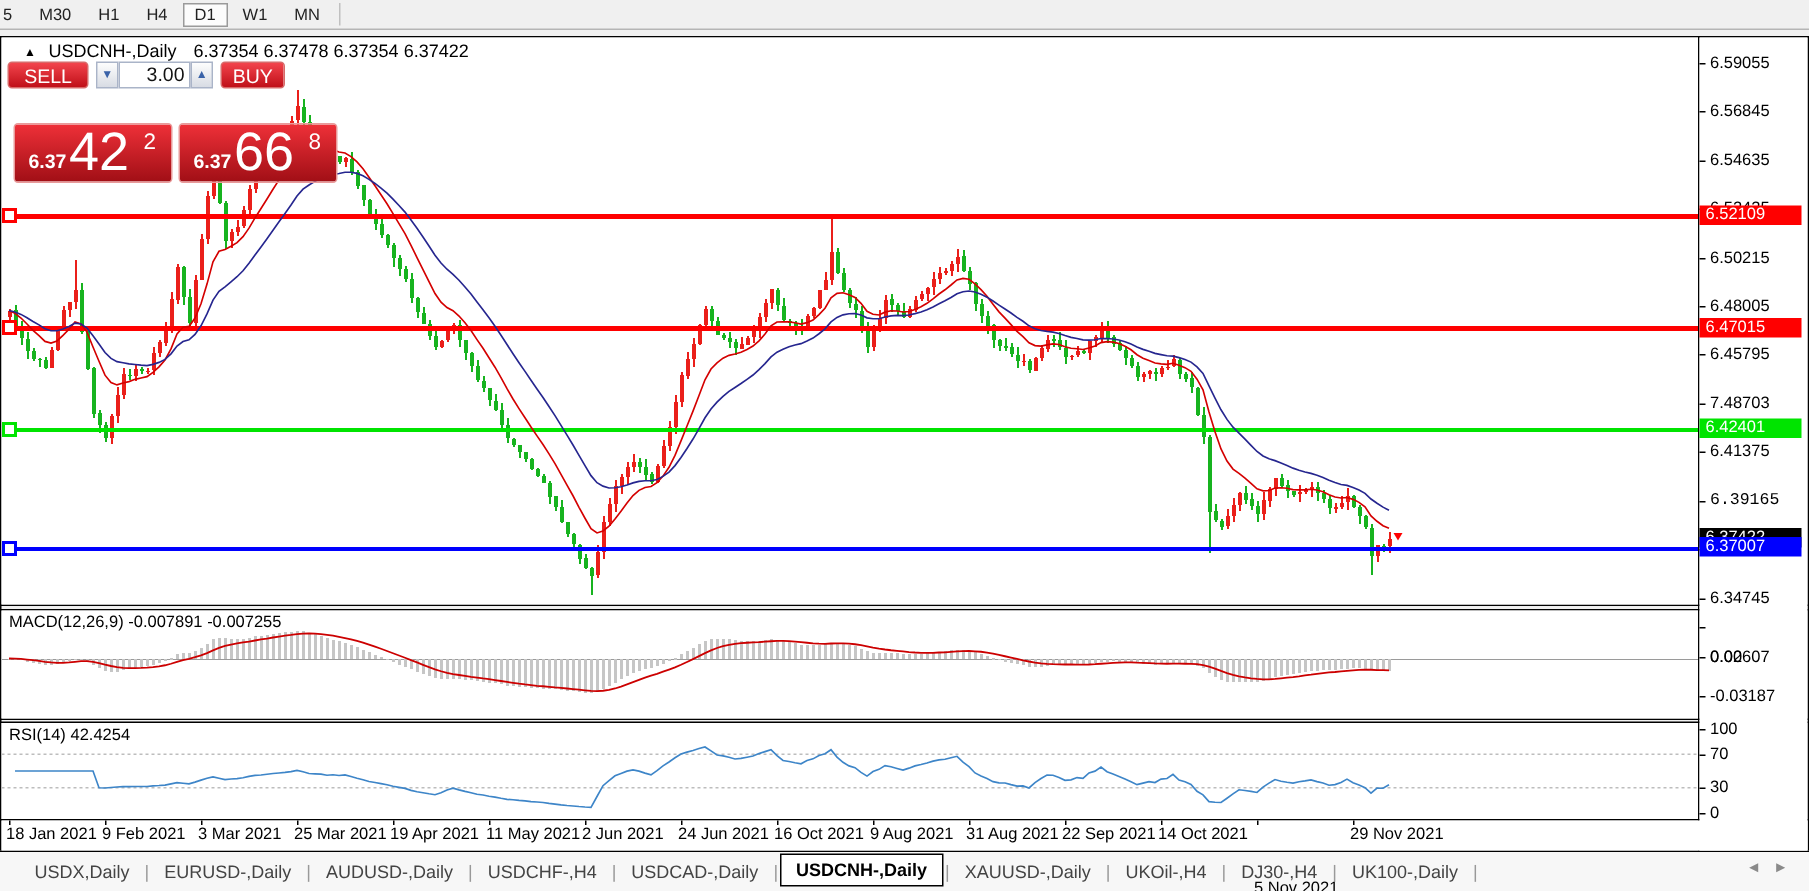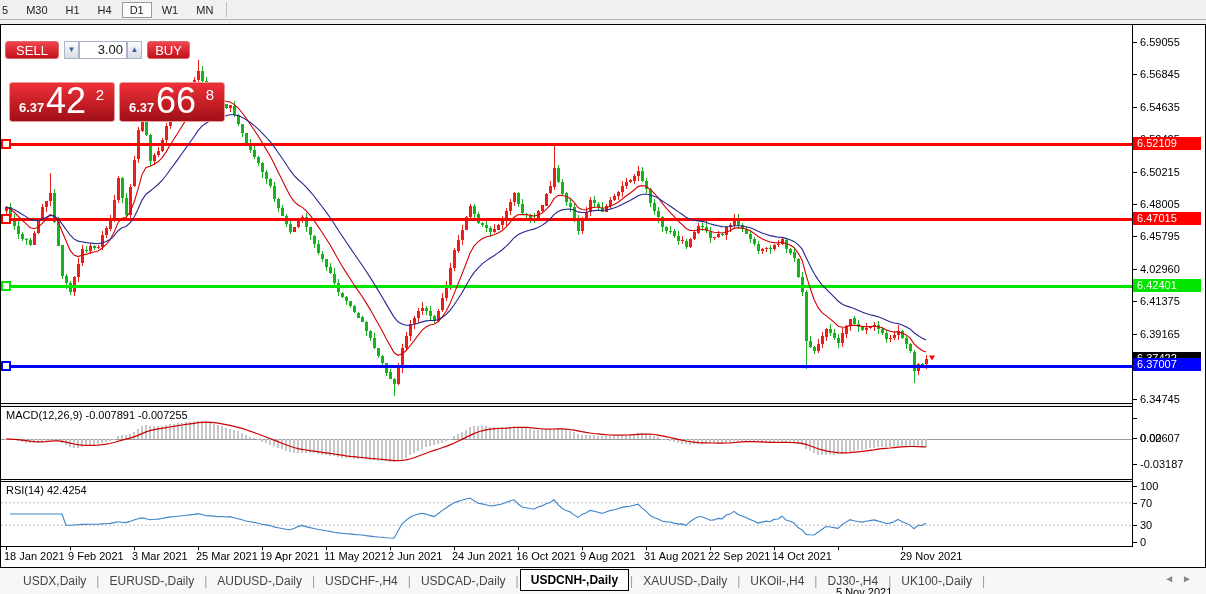--- a/index.html
+++ b/index.html
@@ -795,20 +795,25 @@
     </div>
   <div class="pane" id="rsi-pane" style="left:1px;top:482px;width:1131px;height:64px">
       <svg width="1131" height="64">
         <line x1="0" y1="20.8" x2="1131" y2="20.8" stroke="#bdbdbd" stroke-width="1" stroke-dasharray="2,2"></line>
         <line x1="0" y1="43.2" x2="1131" y2="43.2" stroke="#bdbdbd" stroke-width="1" stroke-dasharray="2,2"></line>
         <polyline points="9,32.0 13,32.0 17,32.0 21,32.0 25,32.0 29,32.0 33,32.0 37,32.0 41,32.0 45,32.0 49,32.0 53,32.0 57,32.0 61,32.0 65,43.2 69,43.3 73,43.0 77,42.7 81,42.4 85,42.4 89,42.3 93,42.3 97,42.3 101,41.9 105,41.7 109,41.4 113,40.6 117,39.8 121,40.2 125,40.6 129,39.4 133,38.1 137,36.8 141,35.9 145,36.8 149,37.7 153,37.3 157,37.1 161,36.5 165,35.6 169,34.9 173,34.7 177,34.2 181,33.7 185,33.3 189,32.9 193,32.4 197,31.6 201,32.5 205,33.7 209,33.9 213,34.1 217,34.8 221,34.5 225,35.0 229,34.6 233,35.7 237,36.8 241,37.8 245,39.0 249,39.7 253,40.4 257,41.2 261,42.2 265,42.9 269,43.6 273,44.9 277,45.8 281,46.5 285,47.2 289,47.8 293,46.5 297,44.6 301,43.4 305,44.6 309,45.6 313,46.5 317,47.5 321,48.0 325,48.8 329,49.4 333,50.2 337,50.9 341,51.2 345,51.6 349,51.9 353,52.4 357,52.7 361,53.0 365,53.6 369,54.1 373,54.6 377,55.0 381,55.3 385,55.7 389,56.0 393,56.2 397,49.0 401,41.8 405,38.4 409,35.2 413,33.6 417,32.1 421,31.3 425,32.1 429,33.4 433,34.6 437,31.7 441,28.6 445,26.0 449,23.2 453,20.7 457,19.4 461,18.3 465,17.0 469,16.0 473,18.6 477,21.3 481,21.9 485,22.8 489,24.0 493,23.6 497,22.8 501,22.0 505,20.4 509,19.1 513,17.8 517,21.8 521,25.0 525,25.7 529,26.5 533,27.2 537,25.0 541,23.9 545,21.7 549,20.5 553,17.8 557,22.7 561,26.2 565,28.6 569,29.8 573,32.9 577,35.4 581,32.4 585,30.9 589,28.4 593,29.2 597,30.3 601,31.4 605,30.1 609,28.6 613,27.7 617,26.7 621,25.4 625,24.6 629,24.2 633,23.2 637,22.2 641,26.1 645,29.1 649,33.3 653,35.4 657,37.0 661,39.1 665,39.9 669,40.0 673,41.1 677,42.1 681,41.9 685,43.3 689,39.7 693,37.0 697,34.7 701,34.8 705,36.3 709,38.2 713,37.9 717,36.4 721,36.9 725,33.3 729,32.1 733,29.4 737,32.5 741,34.0 745,35.6 749,37.4 753,39.1 757,41.1 761,40.1 765,39.1 769,39.7 773,37.4 777,37.0 781,34.2 785,38.0 789,39.2 793,41.0 797,45.5 801,47.9 805,52.4 809,52.8 813,53.0 817,50.2 821,47.3 825,44.5 829,45.0 833,45.6 837,46.3 841,42.7 845,40.1 849,37.7 853,38.8 857,39.5 861,40.1 865,39.2 869,38.6 873,37.9 877,39.1 881,40.0 885,41.5 889,41.1 893,39.7 897,37.4 901,39.8 905,41.3 909,43.1 913,46.7 917,43.4 921,43.5 925,41.2 " fill="none" stroke="#3d85c8" stroke-width="1.1"></polyline>
       </svg>
     </div>
   <div class="pane" id="date-axis" style="left:1px;top:547px;width:1204px;height:20px"></div>
 
+  <div id="chart-title">
+    <span class="tri">▲</span>
+    <span>USDCNH-,Daily</span>
+    <span style="margin-left:8px">6.37354 6.37478 6.37354 6.37422</span>
+  </div>
 
   <div id="trade-panel">
     <div class="tp-row1">
       <div class="tp-btn">SELL</div>
       <div class="spin-btn" style="margin-left:5px">▼</div>
       <div class="vol-box">3.00</div>
       <div class="spin-btn">▲</div>
       <div class="tp-btn" style="margin-left:5px;width:41px">BUY</div>
     </div>
     <div class="tp-row2">
@@ -866,25 +871,25 @@
     <div class="ax-lbl" style="left: 1140px; top: 100.694px;">6.54635</div>
     <div class="tick-dash" style="left: 1133px; top: 139.137px;"></div>
     <div class="ax-lbl" style="left: 1140px; top: 133.137px;">6.52425</div>
     <div class="tick-dash" style="left: 1133px; top: 171.58px;"></div>
     <div class="ax-lbl" style="left: 1140px; top: 165.58px;">6.50215</div>
     <div class="tick-dash" style="left: 1133px; top: 204.023px;"></div>
     <div class="ax-lbl" style="left: 1140px; top: 198.023px;">6.48005</div>
     <div class="tick-dash" style="left: 1133px; top: 236.465px;"></div>
     <div class="ax-lbl" style="left: 1140px; top: 230.465px;">6.45795</div>
     <div class="tick-dash" style="left: 1133px; top: 268.908px;"></div>
-    <div class="ax-lbl" style="left: 1140px; top: 262.908px;">4.02960</div>
+    <div class="ax-lbl" style="left: 1140px; top: 262.908px;">7.48703</div>
     <div class="tick-dash" style="left: 1133px; top: 301.351px;"></div>
     <div class="ax-lbl" style="left: 1140px; top: 295.351px;">6.41375</div>
     <div class="tick-dash" style="left: 1133px; top: 333.794px;"></div>
-    <div class="ax-lbl" style="left: 1140px; top: 327.794px;">6.39165</div>
+    <div class="ax-lbl" style="left: 1140px; top: 327.794px; font-family: Liberation Mono, monospace;">6.39165</div>
     <div class="tick-dash" style="left: 1133px; top: 366.237px;"></div>
     <div class="ax-lbl" style="left: 1140px; top: 360.237px;">6.36955</div>
     <div class="tick-dash" style="left: 1133px; top: 398.679px;"></div>
     <div class="ax-lbl" style="left: 1140px; top: 392.679px;">6.34745</div>
     <div class="price-tag" style="top: 352px; background: rgb(0, 0, 0);">6.37422</div>
     <div class="price-tag" style="top: 137px; background: rgb(255, 0, 0);">6.52109</div>
     <div class="price-tag" style="top: 212px; background: rgb(255, 0, 0);">6.47015</div>
     <div class="price-tag" style="top: 279px; background: rgb(0, 228, 0);">6.42401</div>
     <div class="price-tag" style="top: 358px; background: rgb(0, 0, 255);">6.37007</div>
     <div class="tick-dash" style="left: 1133px; top: 418px;"></div>

